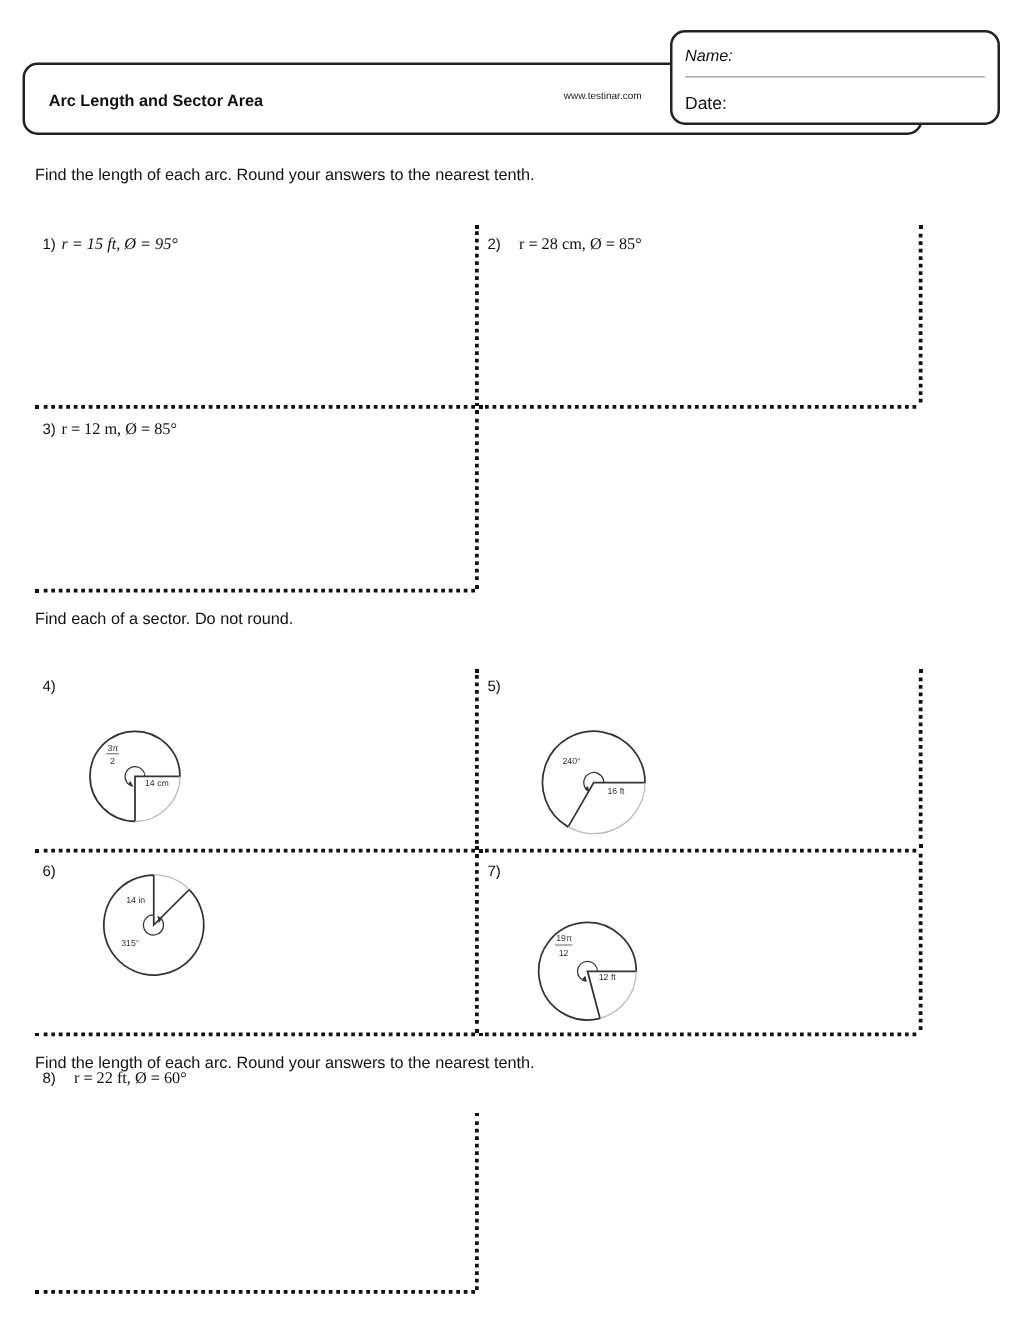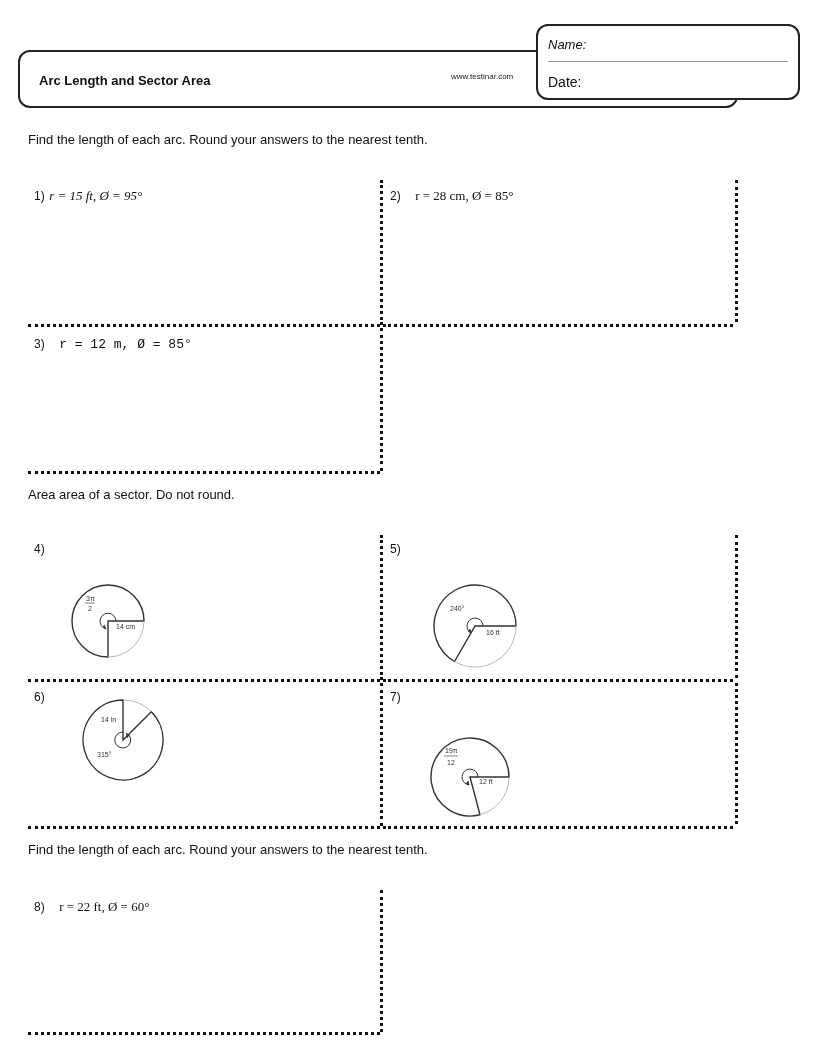--- a/index.html
+++ b/index.html
@@ -44,24 +44,24 @@
 </div>
 <div class="abs" style="left:390px; top:186px;">
   <span class="qnum">2)</span>
   <span class="qtext" style="margin-left:10px;">r = 28  cm,  Ø = 85°</span>
 </div>
 
 <div class="abs dot-v" style="left:380px; top:328px; height:143px;"></div>
 <div class="abs dot-h" style="left:28px; top:471px; width:352px;"></div>
 <div class="abs" style="left:34px; top:334px;">
   <span class="qnum">3)</span>
-  <span class="qtext" style="margin-left:10px;font-family:Liberation Mono, monospace;">r = 12 m, Ø = 85°</span>
+  <span class="qtext" style="">r = 12 m, Ø = 85°</span>
 </div>
 
-<div class="abs instr" style="top:487px;">Area area of a sector. Do not round.</div>
+<div class="abs instr" style="top:487px;">Find each of a sector. Do not round.</div>
 
 <div class="abs dot-v" style="left:380px; top:535px; height:145px;"></div>
 <div class="abs dot-v" style="left:735px; top:535px; height:143px;"></div>
 <div class="abs dot-h" style="left:28px; top:679px; width:352px;"></div>
 <div class="abs dot-h" style="left:383px; top:679px; width:350px;"></div>
 
 <div class="abs qnum" style="left:34px; top:542px;">4)</div>
 <div class="abs qnum" style="left:390px; top:542px;">5)</div>
 
 <svg style="left:70px; top:583px;" width="76" height="76" viewBox="0 0 76 76">
@@ -109,16 +109,16 @@
   <text class="fig-label" x="14" y="15">19π</text>
   <line x1="13" y1="18" x2="27" y2="18" stroke="#333" stroke-width="0.6"></line>
   <text class="fig-label" x="16" y="27">12</text>
   <text class="fig-label" x="48" y="46">12 ft</text>
 </svg>
 
 <div class="abs instr" style="top:842px;">Find the length of each arc. Round your answers to the nearest tenth.</div>
 
 <div class="abs dot-v" style="left:380px; top:890px; height:142px;"></div>
 <div class="abs dot-h" style="left:28px; top:1032px; width:352px;"></div>
-<div class="abs" style="left:34px; top:897px;">
+<div class="abs" style="left:34px; top:853px;">
   <span class="qnum">8)</span>
   <span class="qtext" style="margin-left:10px;">r = 22 ft,  Ø = 60°</span>
 </div>
 
 </body></html>

